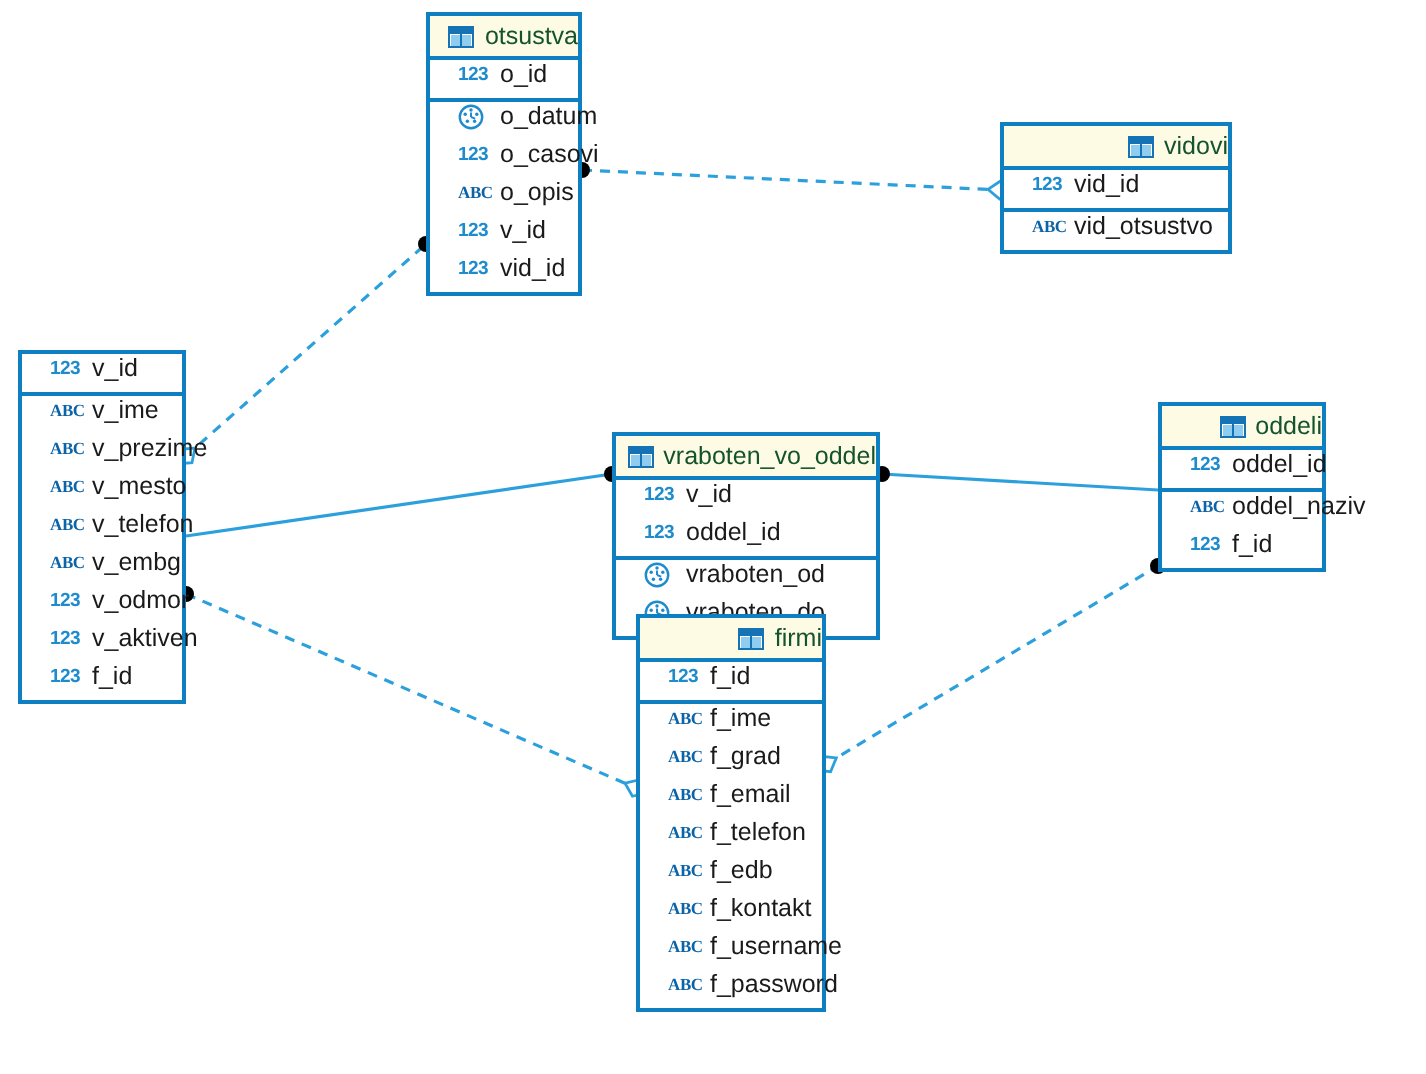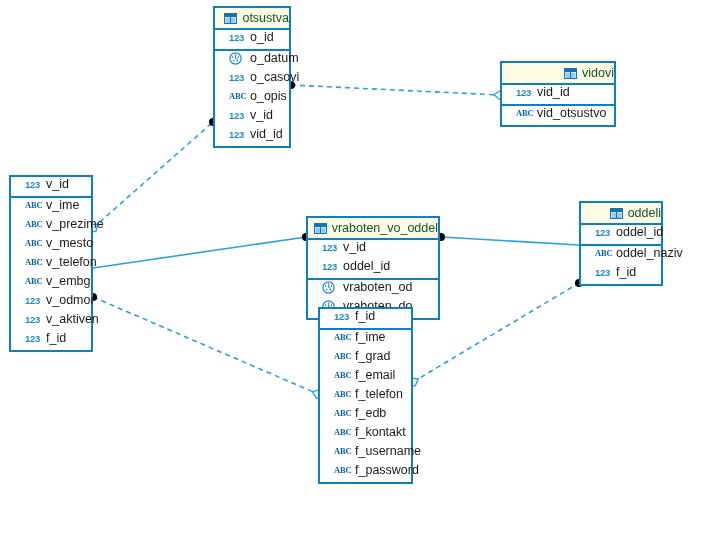--- a/index.html
+++ b/index.html
@@ -369,20 +369,32 @@
         </div>
         <div class="col-row">
           <span class="col-icon">
             <span class="ic-num">123</span>
           </span>
           <span class="col-name">f_id</span>
         </div>
       </div>
     </div>
     <div class="entity" style="left: 318px; top: 307px; width: 95px;">
+      <div class="entity-header">
+        <span class="tbl-icon">
+          <svg width="13" height="11" viewBox="0 0 13 11" class="ic-svg">
+            <rect x="0.5" y="0.5" width="12" height="10" fill="#ffffff" stroke="#1572b5"></rect>
+            <rect x="1" y="1" width="11" height="3" fill="#1572b5"></rect>
+            <rect x="1.5" y="4.5" width="4.5" height="5.5" fill="#8fcdf0"></rect>
+            <rect x="7" y="4.5" width="4.5" height="5.5" fill="#8fcdf0"></rect>
+            <line x1="6.5" y1="1" x2="6.5" y2="10" stroke="#1572b5"></line>
+          </svg>
+        </span>
+        <span class="entity-title">firmi</span>
+      </div>
       <div class="pk-section">
         <div class="col-row pk">
           <span class="col-icon">
             <span class="ic-num">123</span>
           </span>
           <span class="col-name">f_id</span>
         </div>
       </div>
       <div class="col-section">
         <div class="col-row">

